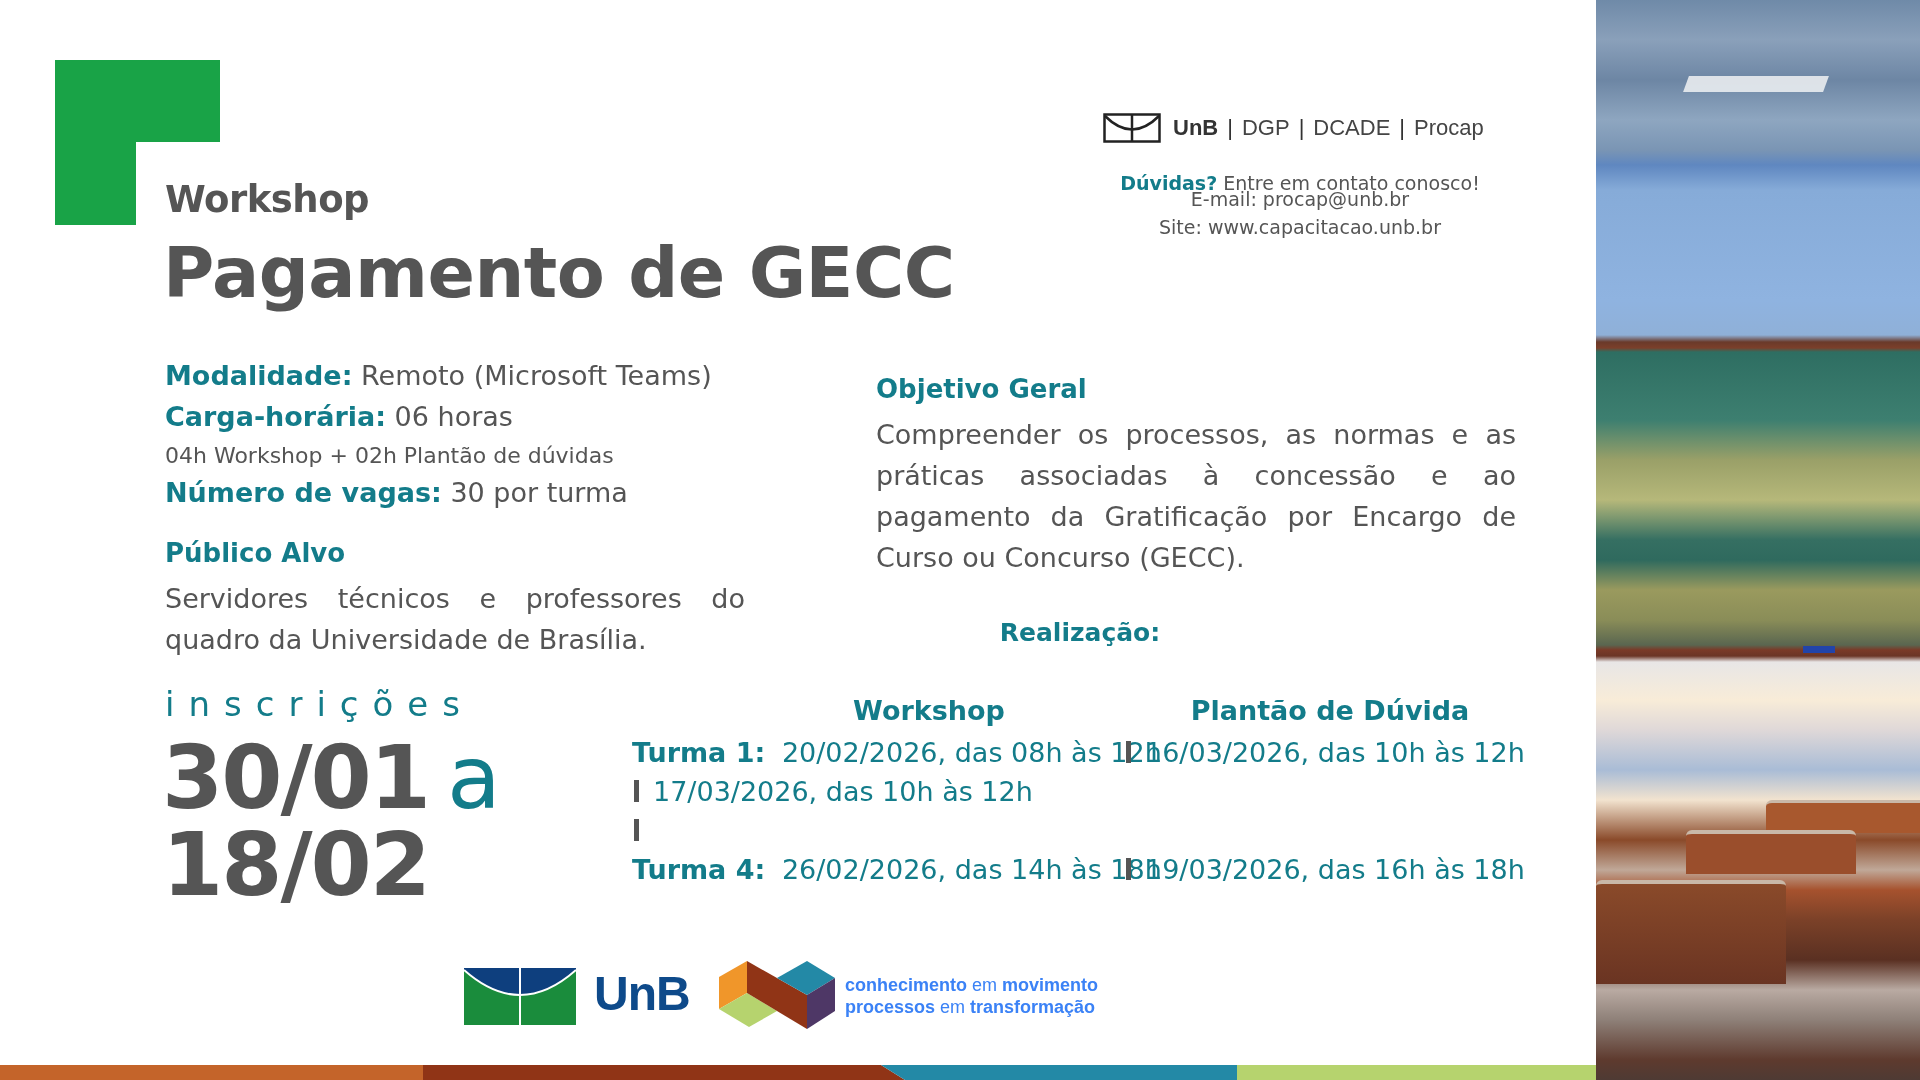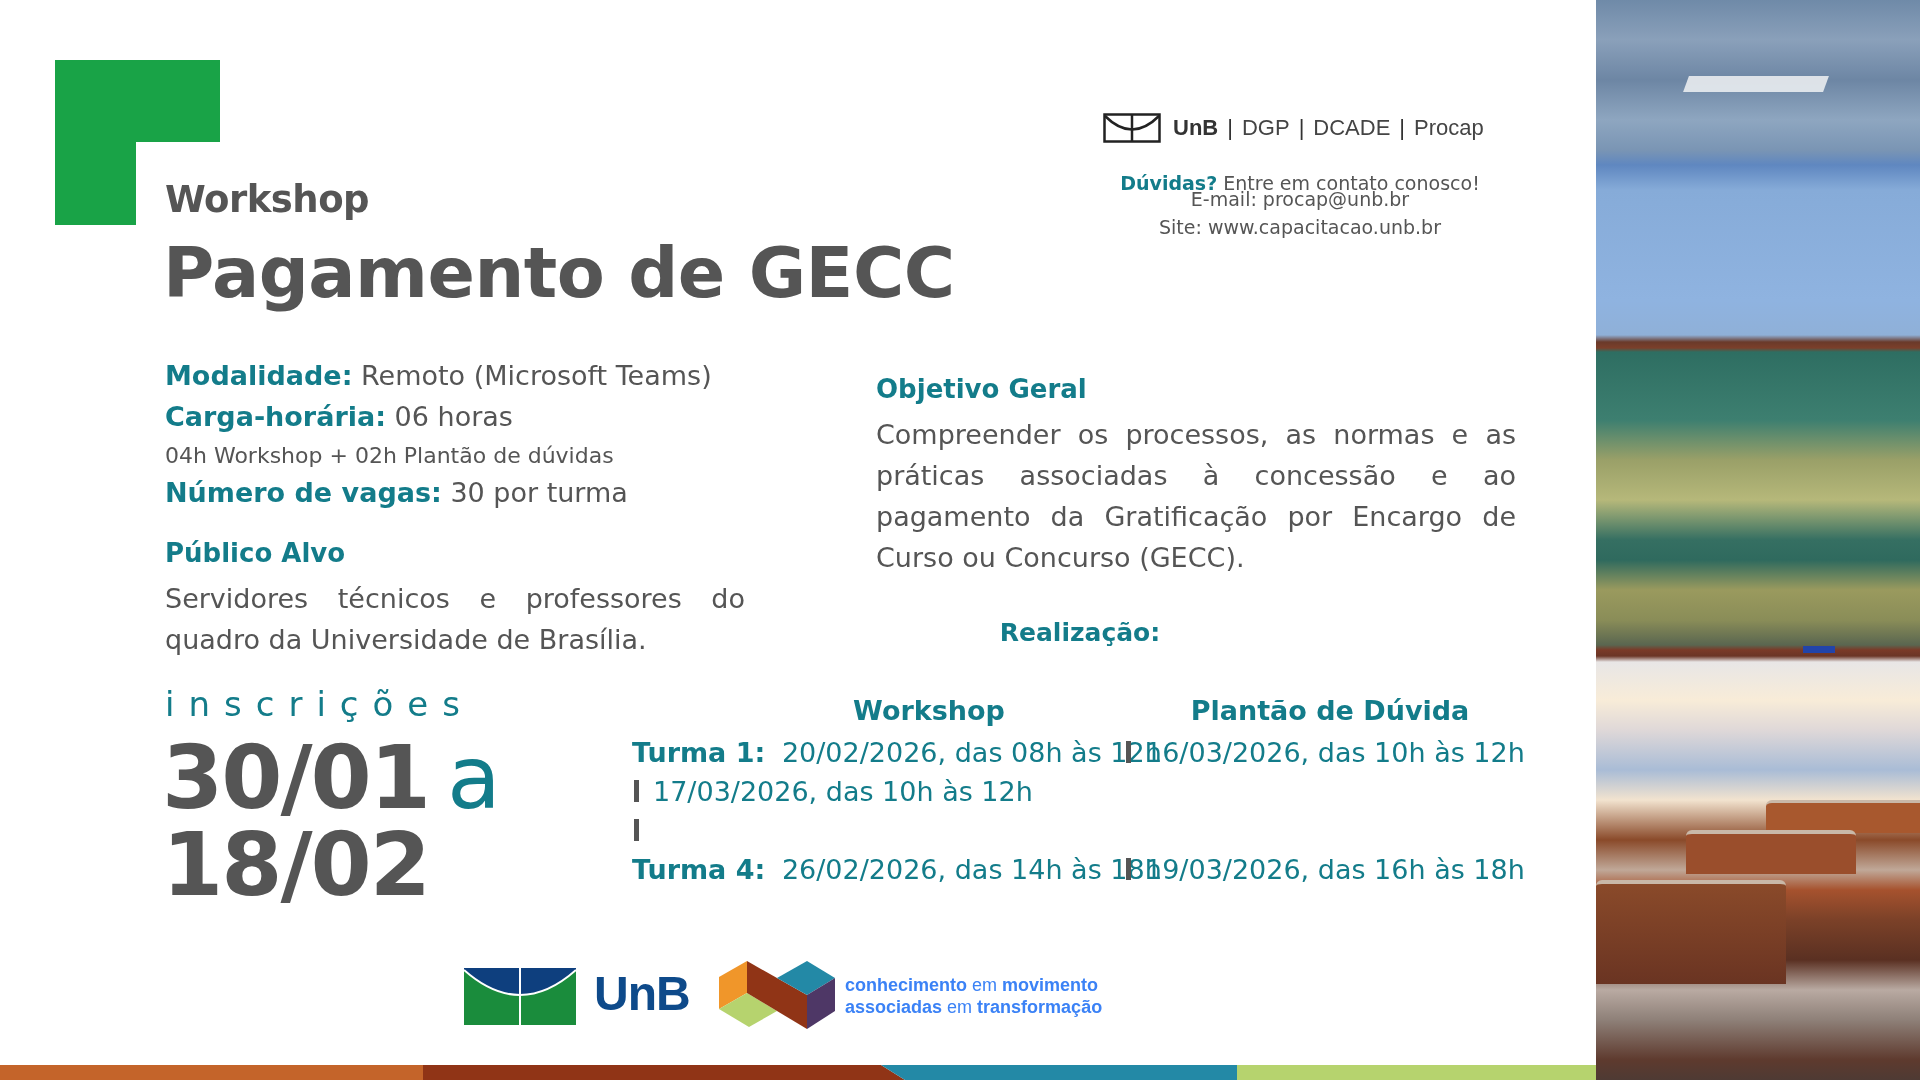--- a/index.html
+++ b/index.html
@@ -163,21 +163,21 @@
 
 <svg class="abs cm-logo" width="118" height="68" viewBox="0 0 118 68">
   <polygon points="0,16 28,0 28,32 0,48" fill="#F0962A"></polygon>
   <polygon points="0,48 28,32 58,50 30,66" fill="#B6D36E"></polygon>
   <polygon points="28,0 88,34 88,68 28,32" fill="#903416"></polygon>
   <polygon points="58,17 88,0 116,17 88,34" fill="#2389A6"></polygon>
   <polygon points="88,34 116,17 116,50 88,68" fill="#4E3766"></polygon>
 </svg>
 <div class="abs cm-text">
   <div><span class="bb">conhecimento</span><span> em </span><span class="bb">movimento</span></div>
-  <div><span class="bb">associadas</span><span> em </span><span class="bb">transformação</span></div>
+  <div><span class="bb">processos</span><span> em </span><span class="bb">transformação</span></div>
 </div>
 
 <svg class="abs bottom-bar" width="1596" height="15" viewBox="0 0 1596 15">
   <rect x="0" y="0" width="423" height="15" fill="#C4642A"></rect>
   <polygon points="423,0 881,0 905,15 423,15" fill="#903416"></polygon>
   <polygon points="881,0 1237,0 1237,15 905,15" fill="#2389A6"></polygon>
   <rect x="1237" y="0" width="359" height="15" fill="#B6D36E"></rect>
 </svg>
 
 <div class="abs photo">

